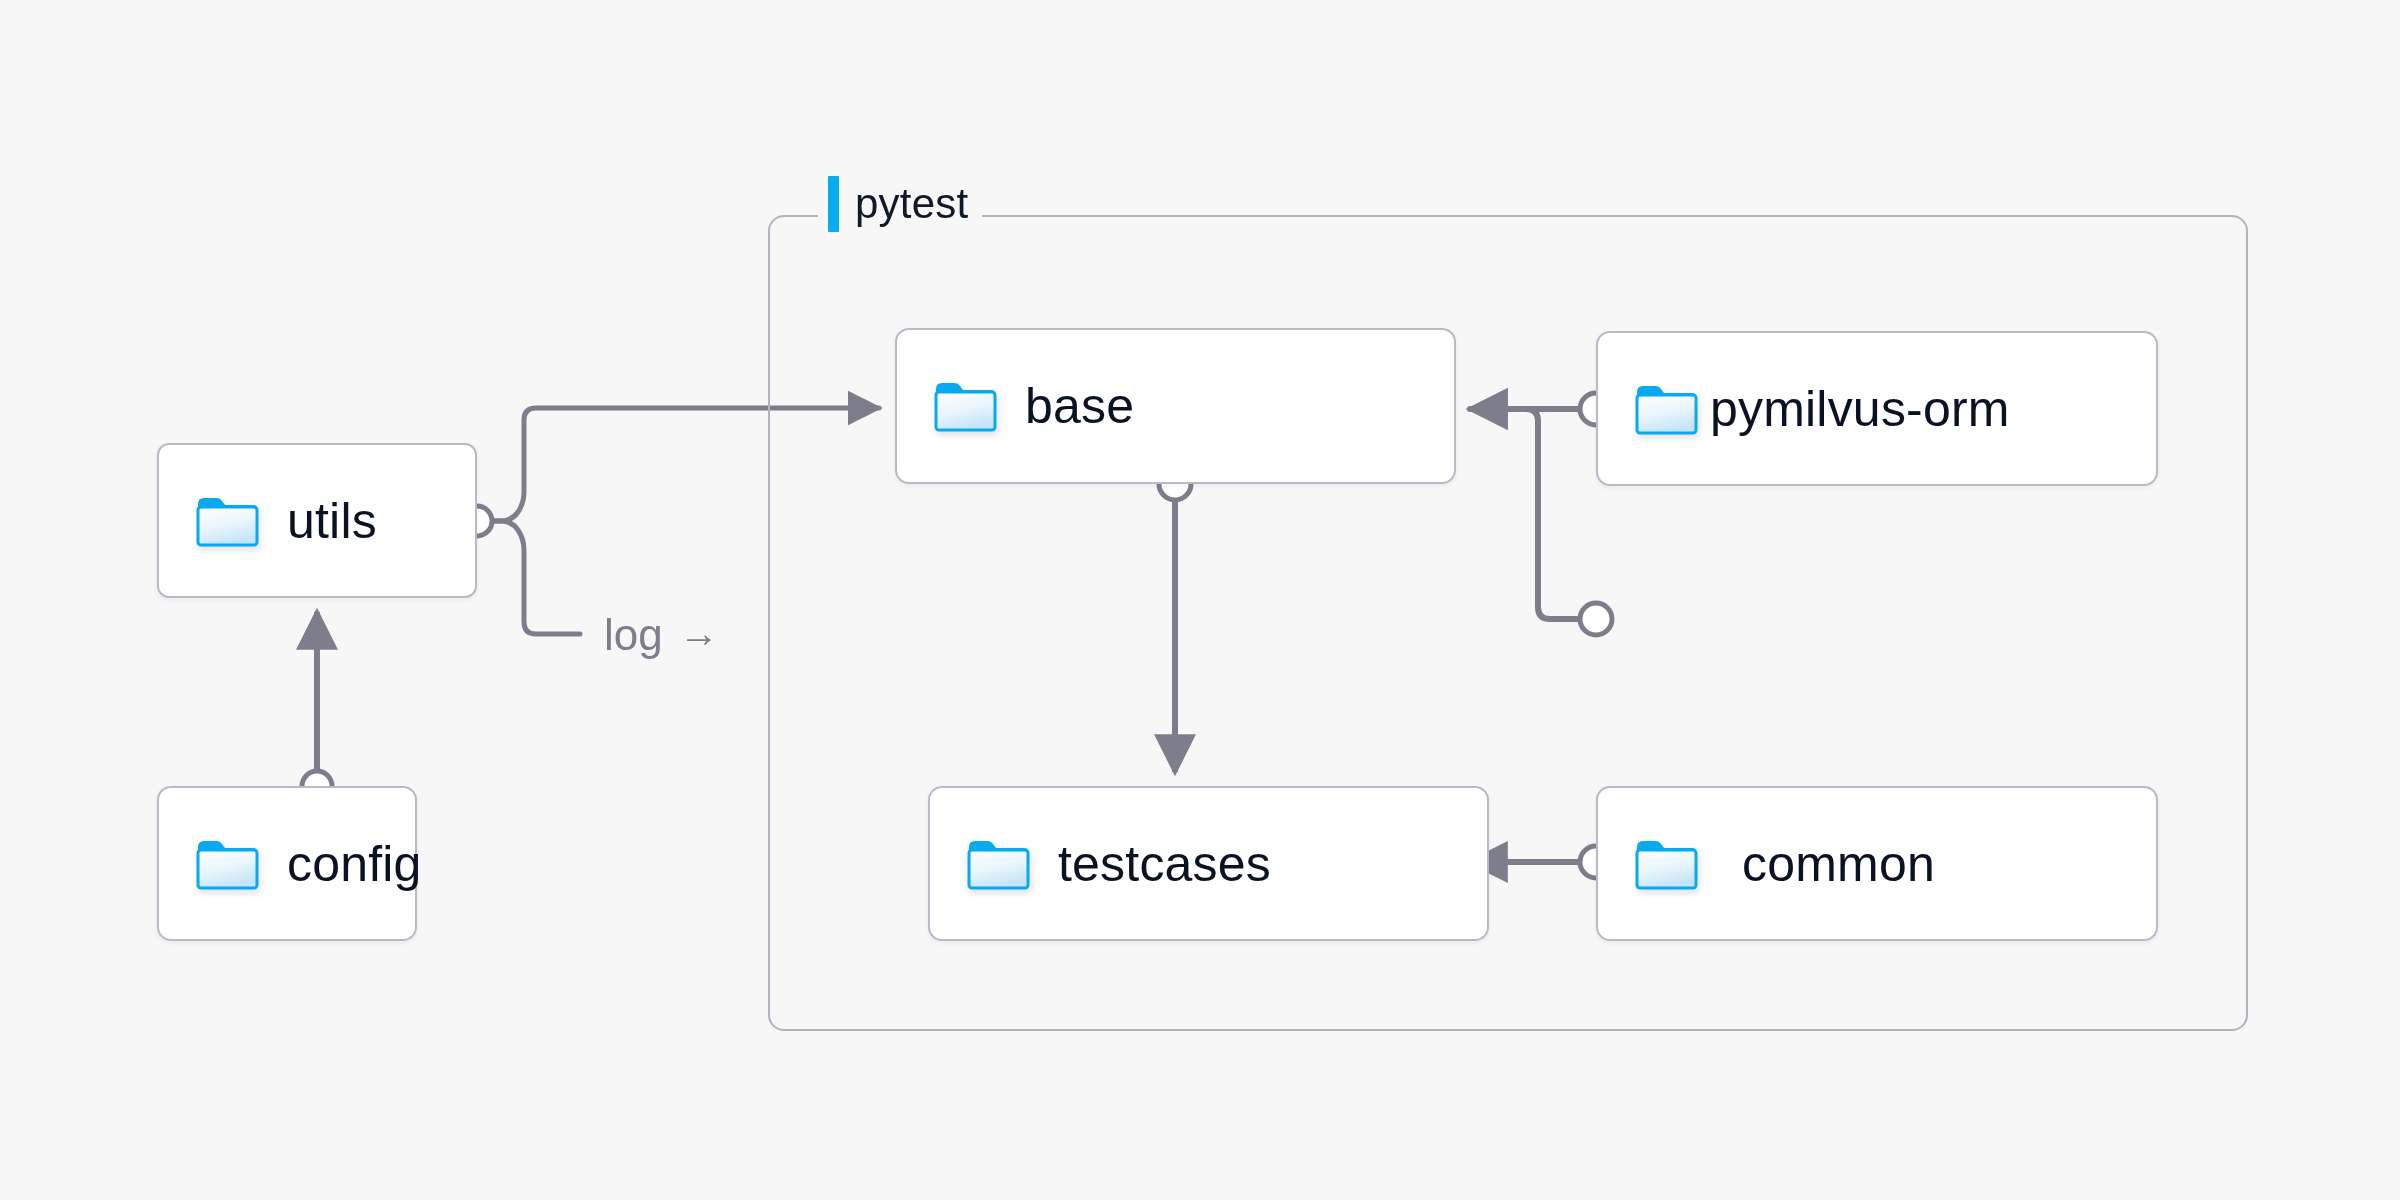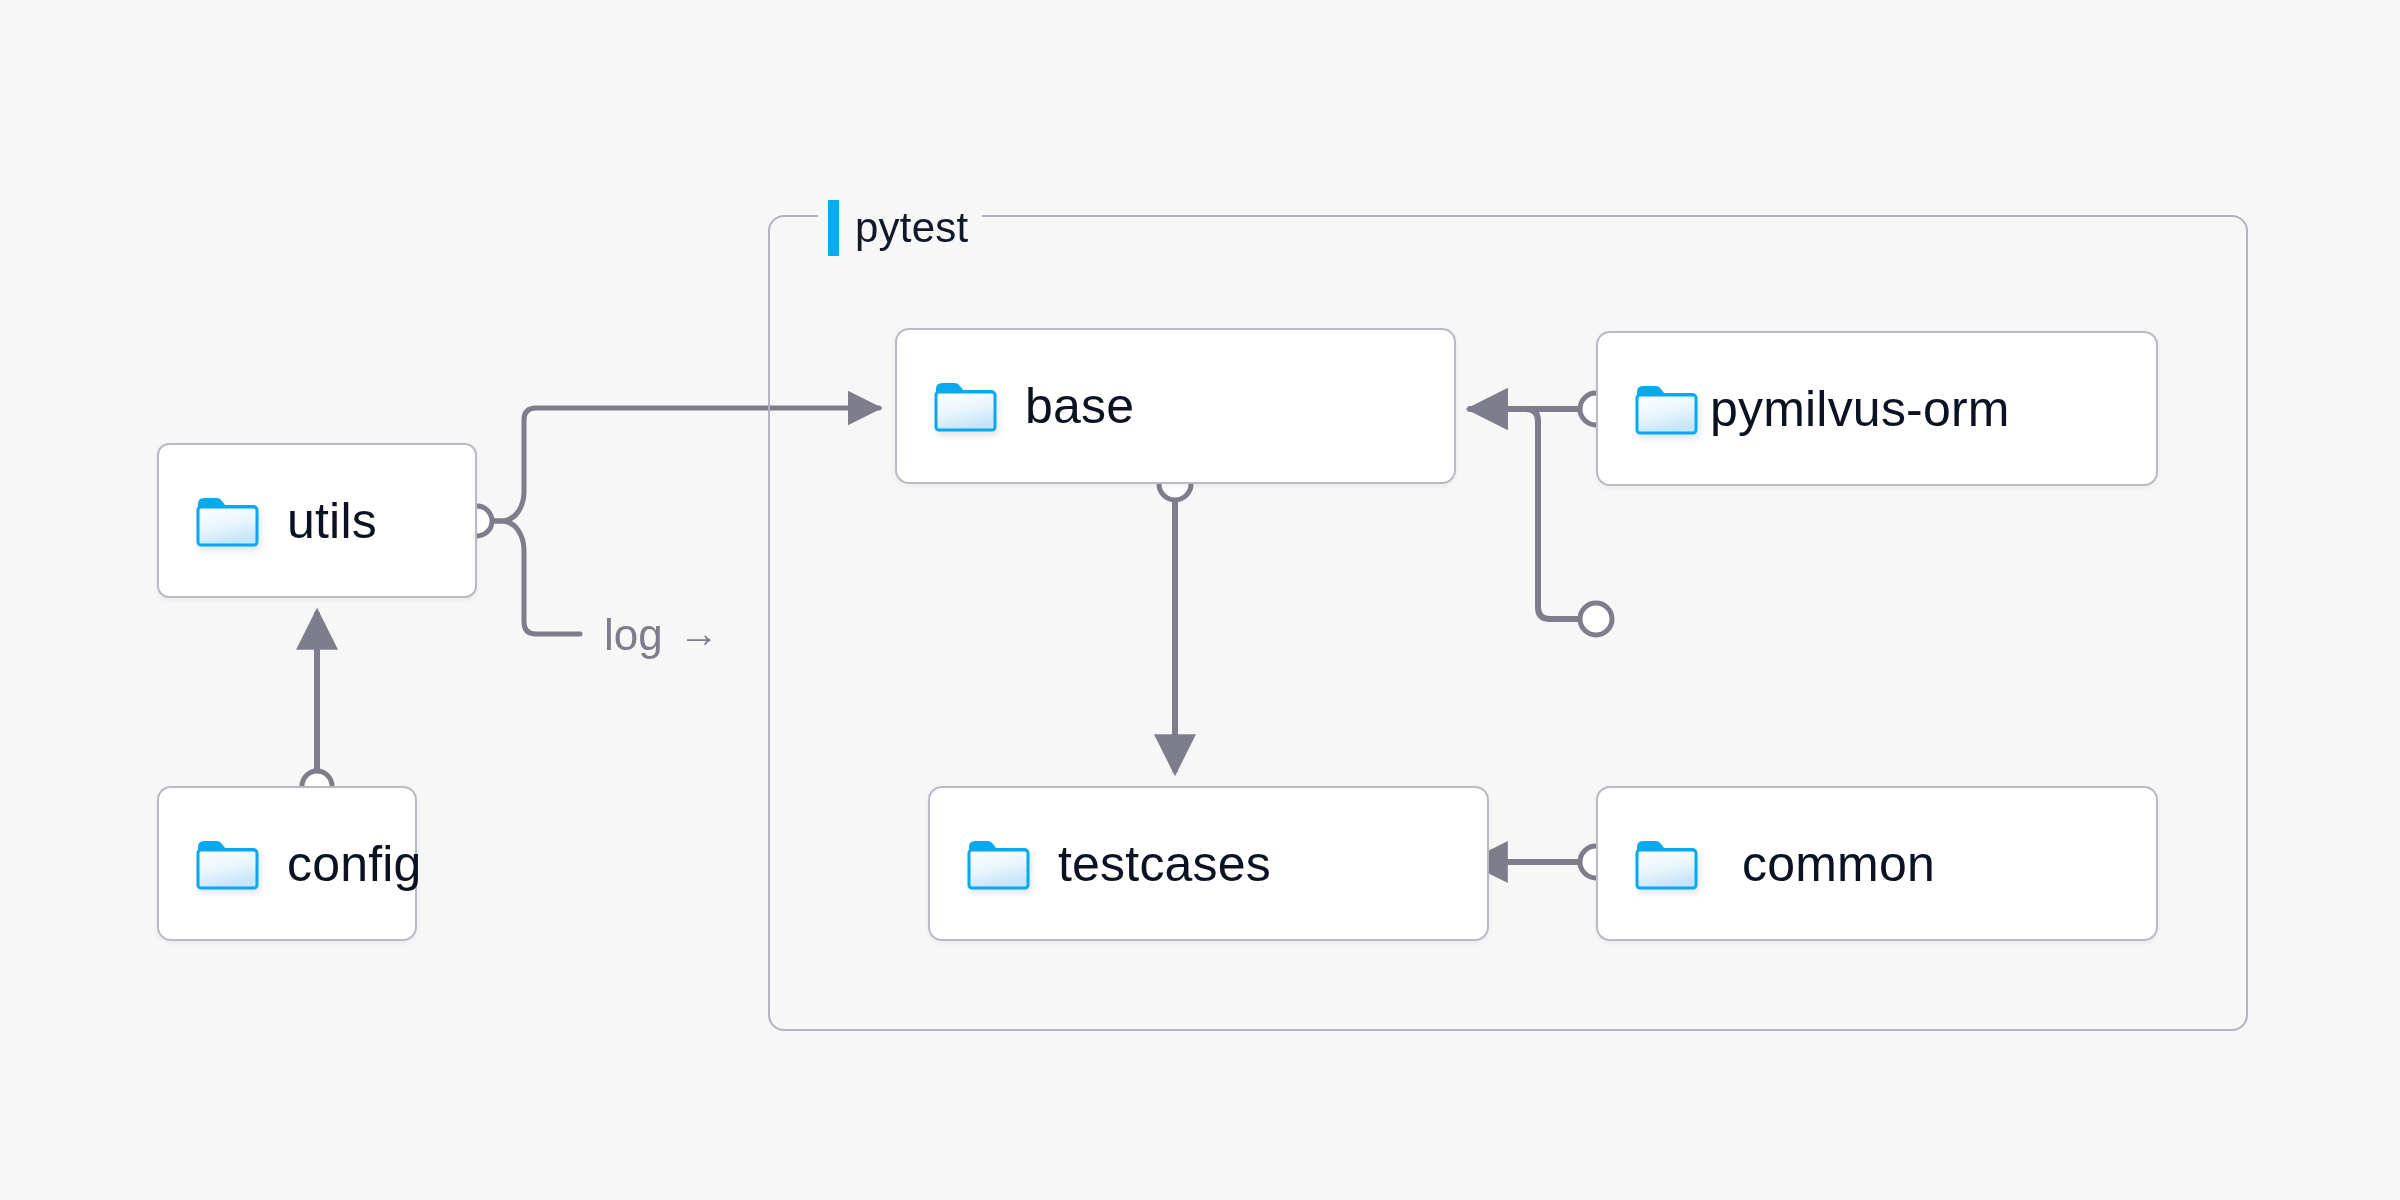--- a/index.html
+++ b/index.html
@@ -159,21 +159,21 @@
     <circle cx="1596" cy="409" r="16" fill="#ffffff" stroke="#7e7d8c" stroke-width="5"></circle>
     <circle cx="1596" cy="619" r="16" fill="#ffffff" stroke="#7e7d8c" stroke-width="5"></circle>
 
     <g>
       <path d="M 1596 862 L 1470 862" fill="none" stroke="#7e7d8c" stroke-width="6" marker-end="url(#arrow-right)"></path>
     </g>
     <circle cx="1596" cy="862" r="16" fill="#ffffff" stroke="#7e7d8c" stroke-width="5"></circle>
   </svg>
 
   <div class="group-box" style="left:768px; top:215px; width:1480px; height:816px;"></div>
-  <div class="group-label-wrap" style="left:818px; top:198px;">
+  <div class="group-label-wrap" style="left:818px; top:174px;">
     <span class="group-accent-bar"></span>
     <span class="group-label-text">pytest</span>
   </div>
 
   <div class="node" style="left:157px; top:443px; width:320px; height:155px;border-radius:12px;">
     <span class="folder-icon">
       <svg width="64" height="54" viewBox="0 0 64 54">
         <path d="M3 10 Q3 4 9 4 L22 4 Q25 4 27 7 L30 11 L58 11 Q62 11 62 15 L62 16 L3 16 Z" fill="#09a9ef"></path>
         <rect x="3" y="13" width="59" height="38" rx="3" fill="url(#folder-grad)" stroke="#09a9ef" stroke-width="3"></rect>
       </svg>

